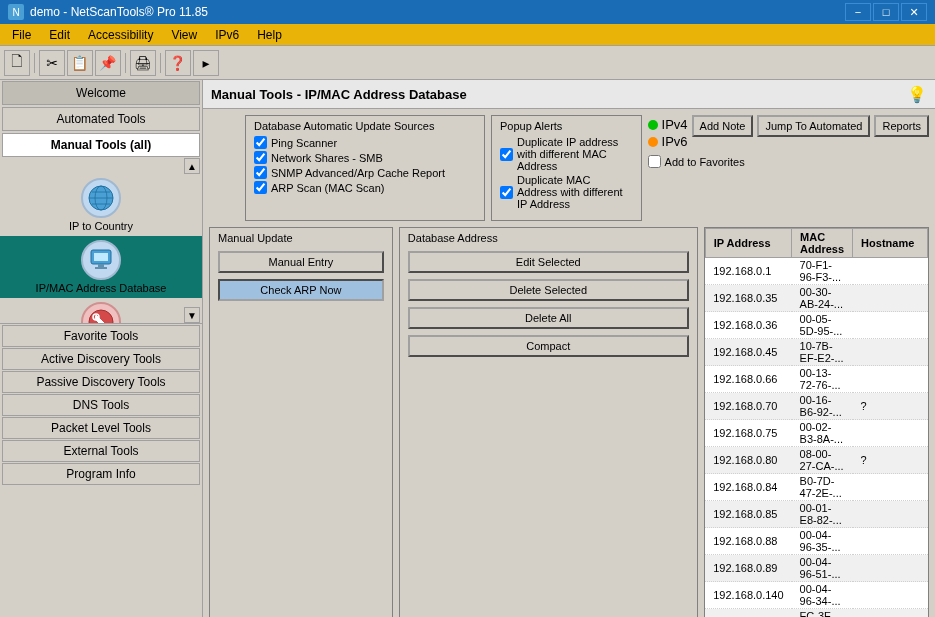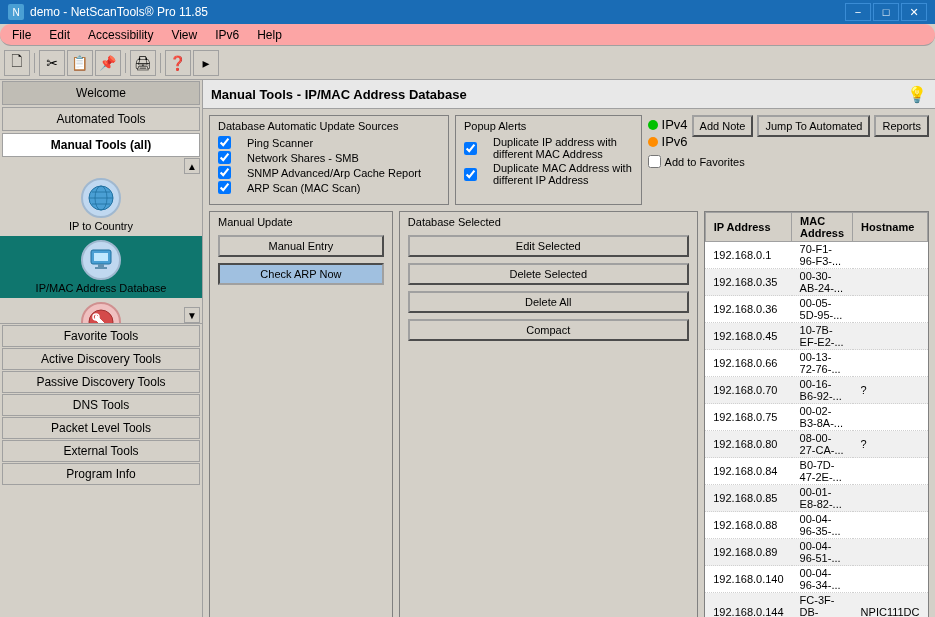--- a/index.html
+++ b/index.html
@@ -6,21 +6,21 @@
     body { font-family: 'Segoe UI', Tahoma, Arial, sans-serif; font-size: 12px; background: #d4d0c8; width: 935px; height: 617px; overflow: hidden; }
 
     
     .title-bar { background: #1a6cb5; color: white; height: 24px; display: flex; align-items: center; justify-content: space-between; padding: 0 8px; font-size: 12px; }
     .title-bar-left { display: flex; align-items: center; gap: 6px; }
     .title-bar-icon { width: 16px; height: 16px; background: #4a9fd4; border-radius: 2px; font-size: 10px; display: flex; align-items: center; justify-content: center; color: white; }
     .title-bar-controls { display: flex; gap: 2px; }
     .title-btn { width: 26px; height: 18px; background: #1a6cb5; border: 1px solid #3a8cd5; color: white; font-size: 11px; cursor: pointer; display: flex; align-items: center; justify-content: center; }
 
     
-    .menu-bar { background: #fca5a5; height: 22px; display: flex; align-items: center; border-bottom: 1px solid #a0a0a0; padding: 0 4px; gap: 2px; border-radius: 11px; }
+    .menu-bar { background: #eab308; height: 22px; display: flex; align-items: center; border-bottom: 1px solid #a0a0a0; padding: 0 4px; gap: 2px; }
     .menu-item { padding: 2px 8px; font-size: 12px; cursor: pointer; color: #000; }
 
     
     .toolbar { background: #d4d0c8; height: 34px; display: flex; align-items: center; padding: 2px 4px; border-bottom: 1px solid #a0a0a0; gap: 2px; }
     .tb-btn { width: 26px; height: 26px; background: #d4d0c8; border: 1px solid #a0a0a0; display: flex; align-items: center; justify-content: center; cursor: pointer; font-size: 14px; }
     .tb-separator { width: 1px; height: 20px; background: #a0a0a0; margin: 0 2px; }
 
     
     .main-layout { display: flex; height: calc(617px - 24px - 22px - 34px); }
 
@@ -43,23 +43,23 @@
     .content-header { background: #e8e8e8; border-bottom: 1px solid #a0a0a0; padding: 4px 8px; display: flex; align-items: center; justify-content: space-between; }
     .content-header-title { font-size: 13px; font-weight: bold; color: #000; }
     .header-lightbulb { width: 20px; height: 20px; display: flex; align-items: center; justify-content: center; font-size: 16px; cursor: pointer; }
 
     
     .content-body { display: flex; flex-direction: column; flex: 1; padding: 6px; gap: 6px; }
 
     .panel-row { display: flex; gap: 6px; }
 
     
-    .panel { background: #d4d0c8; border: 1px solid #808080; padding: 4px 8px 8px 8px; }
+    .panel { background: #d4d0c8; border: 1px solid #808080; padding: 4px 8px 8px 8px; margin-left: 36px; }
     .panel-title { font-size: 11px; color: #000; margin-bottom: 4px; font-weight: normal; }
-    .checkbox-row { display: flex; align-items: center; gap: 16px; margin: 2px 0; }
+    .checkbox-row { display: flex; align-items: center; gap: 4px; margin: 2px 0; }
     .checkbox-row input[type=checkbox] { width: 13px; height: 13px; }
     .checkbox-row label { font-size: 11px; }
 
     
     .popup-panel { background: #d4d0c8; border: 1px solid #808080; padding: 4px 8px 8px 8px; flex: 1; }
 
     
     .right-buttons { display: flex; flex-direction: row; gap: 4px; justify-content: flex-start; min-width: 110px; }
     .action-btn { background: #d4d0c8; border: 2px outset #a0a0a0; padding: 3px 6px; text-align: center; cursor: pointer; font-size: 11px; white-space: nowrap; }
     .ipv-area { display: flex; flex-direction: column; align-items: flex-start; margin-top: 2px; gap: 2px; }
@@ -264,21 +264,21 @@
 
       <div class="middle-section">
 
         <div class="manual-panel" style="min-width: 120px;">
           <div class="panel-title">Manual Update</div>
           <button class="manual-btn">Manual Entry</button>
           <button class="manual-btn active">Check ARP Now</button>
         </div>
 
         <div class="db-control-panel" style="min-width: 120px;">
-          <div class="panel-title">Database Selected</div>
+          <div class="panel-title">Database Address</div>
           <button class="manual-btn">Edit Selected</button>
           <button class="manual-btn">Delete Selected</button>
           <button class="manual-btn">Delete All</button>
           <button class="manual-btn">Compact</button>
         </div>
 
         <div class="table-section">
           <div class="table-container">
             <div class="table-scroll">
               <table class="data-table">

